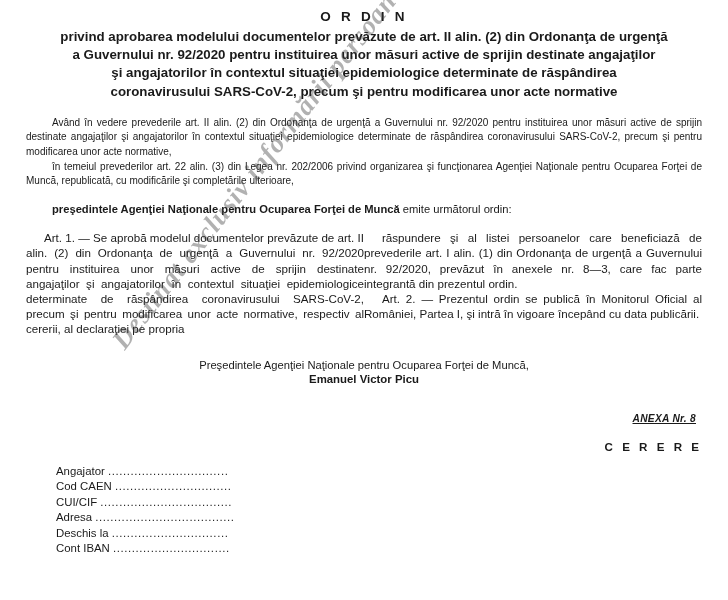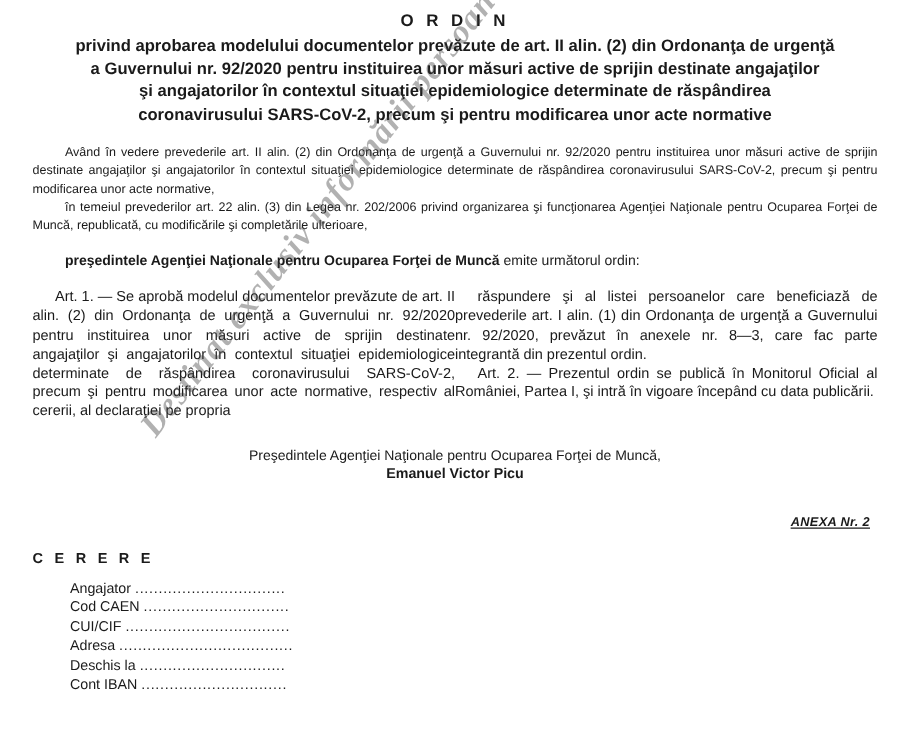--- a/index.html
+++ b/index.html
@@ -142,21 +142,21 @@
   }
   .anexa {
     font-size: 10.2px;
     font-style: italic;
     font-weight: bold;
     text-decoration: underline;
     letter-spacing: 0.3px;
   }
 
   .form-title {
-    text-align: left;
+    text-align: right;
     font-size: 11.6px;
     font-weight: bold;
     letter-spacing: 3px;
     margin-top: 14px;
   }
 
   .fields {
     margin-top: 11px;
     padding-left: 30px;
     font-size: 11.4px;
@@ -212,21 +212,21 @@
       </div>
     </div>
 
     <div class="signature">
       <div>Preşedintele Agenţiei Naţionale pentru Ocuparea Forţei de Muncă,</div>
       <div class="name">Emanuel Victor Picu</div>
     </div>
 
 
     <div class="anexa-wrap">
-      <span class="anexa">ANEXA Nr. 2</span>
+      <span class="anexa">ANEXA Nr. 8</span>
     </div>
 
     <div class="form-title">C E R E R E</div>
 
     <div class="fields">
       <div class="field-row">
         <span class="field-label">Angajator</span>
         <span class="field-dots">................................</span>
       </div>
       <div class="field-row">

